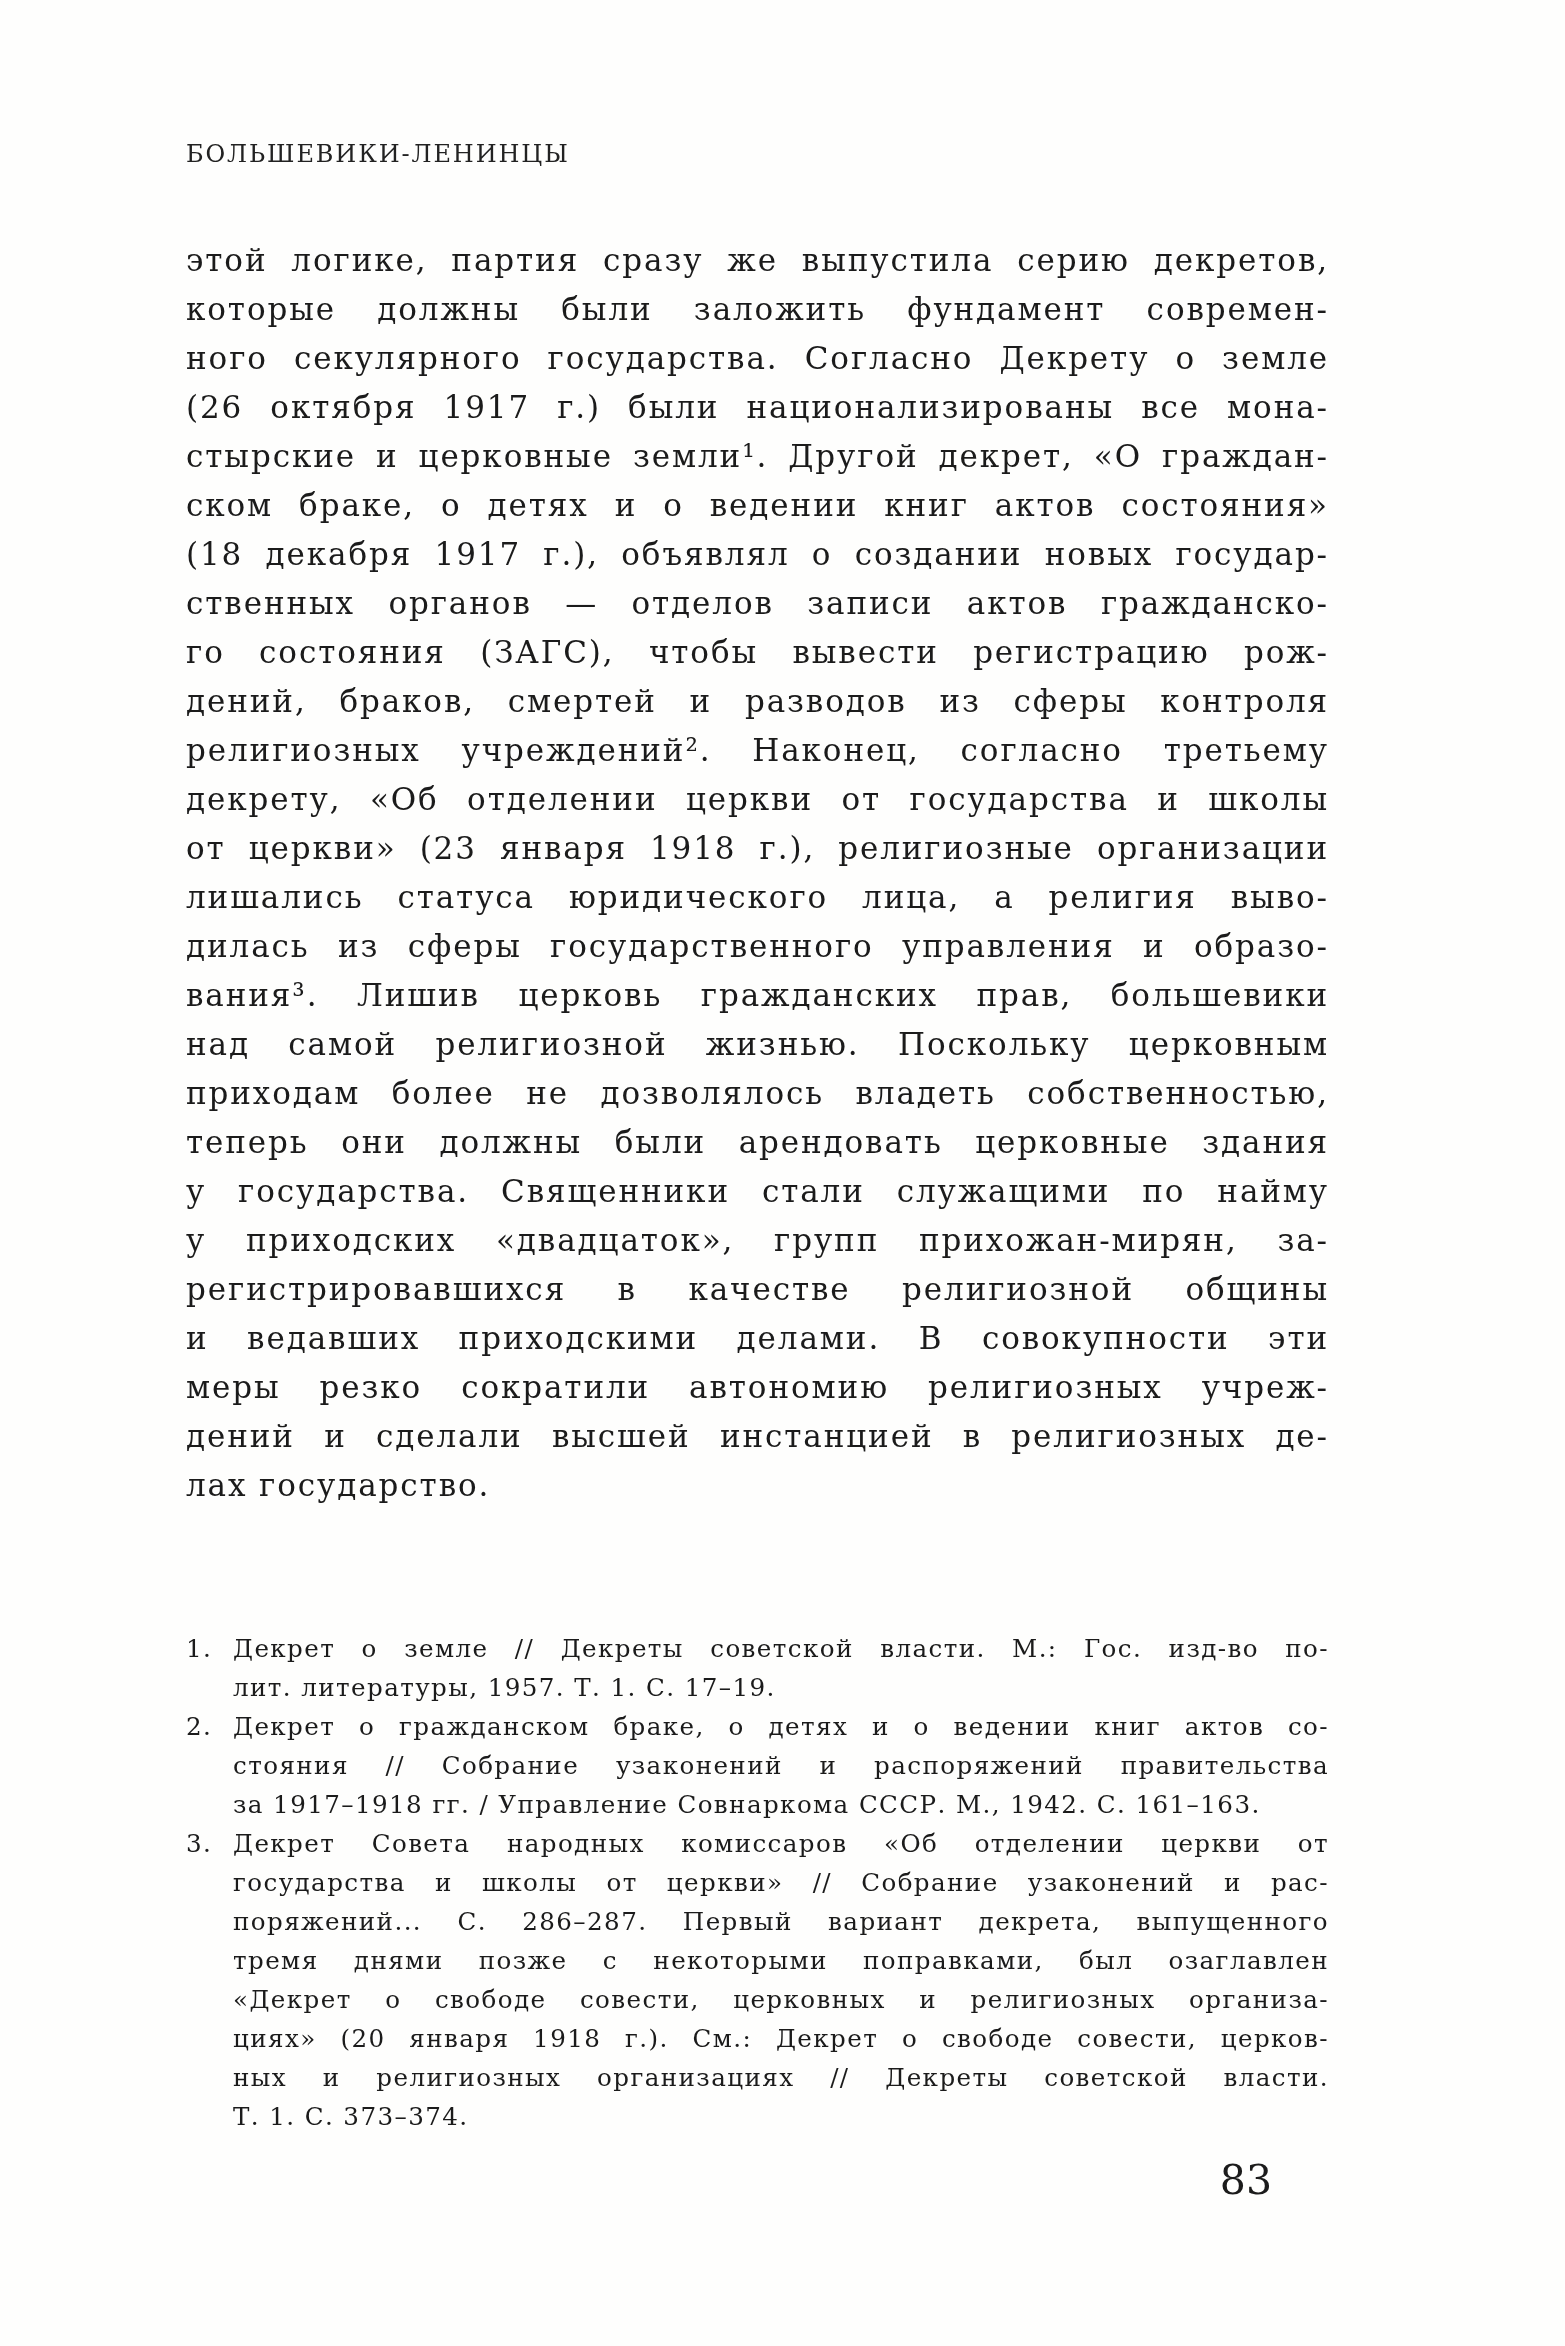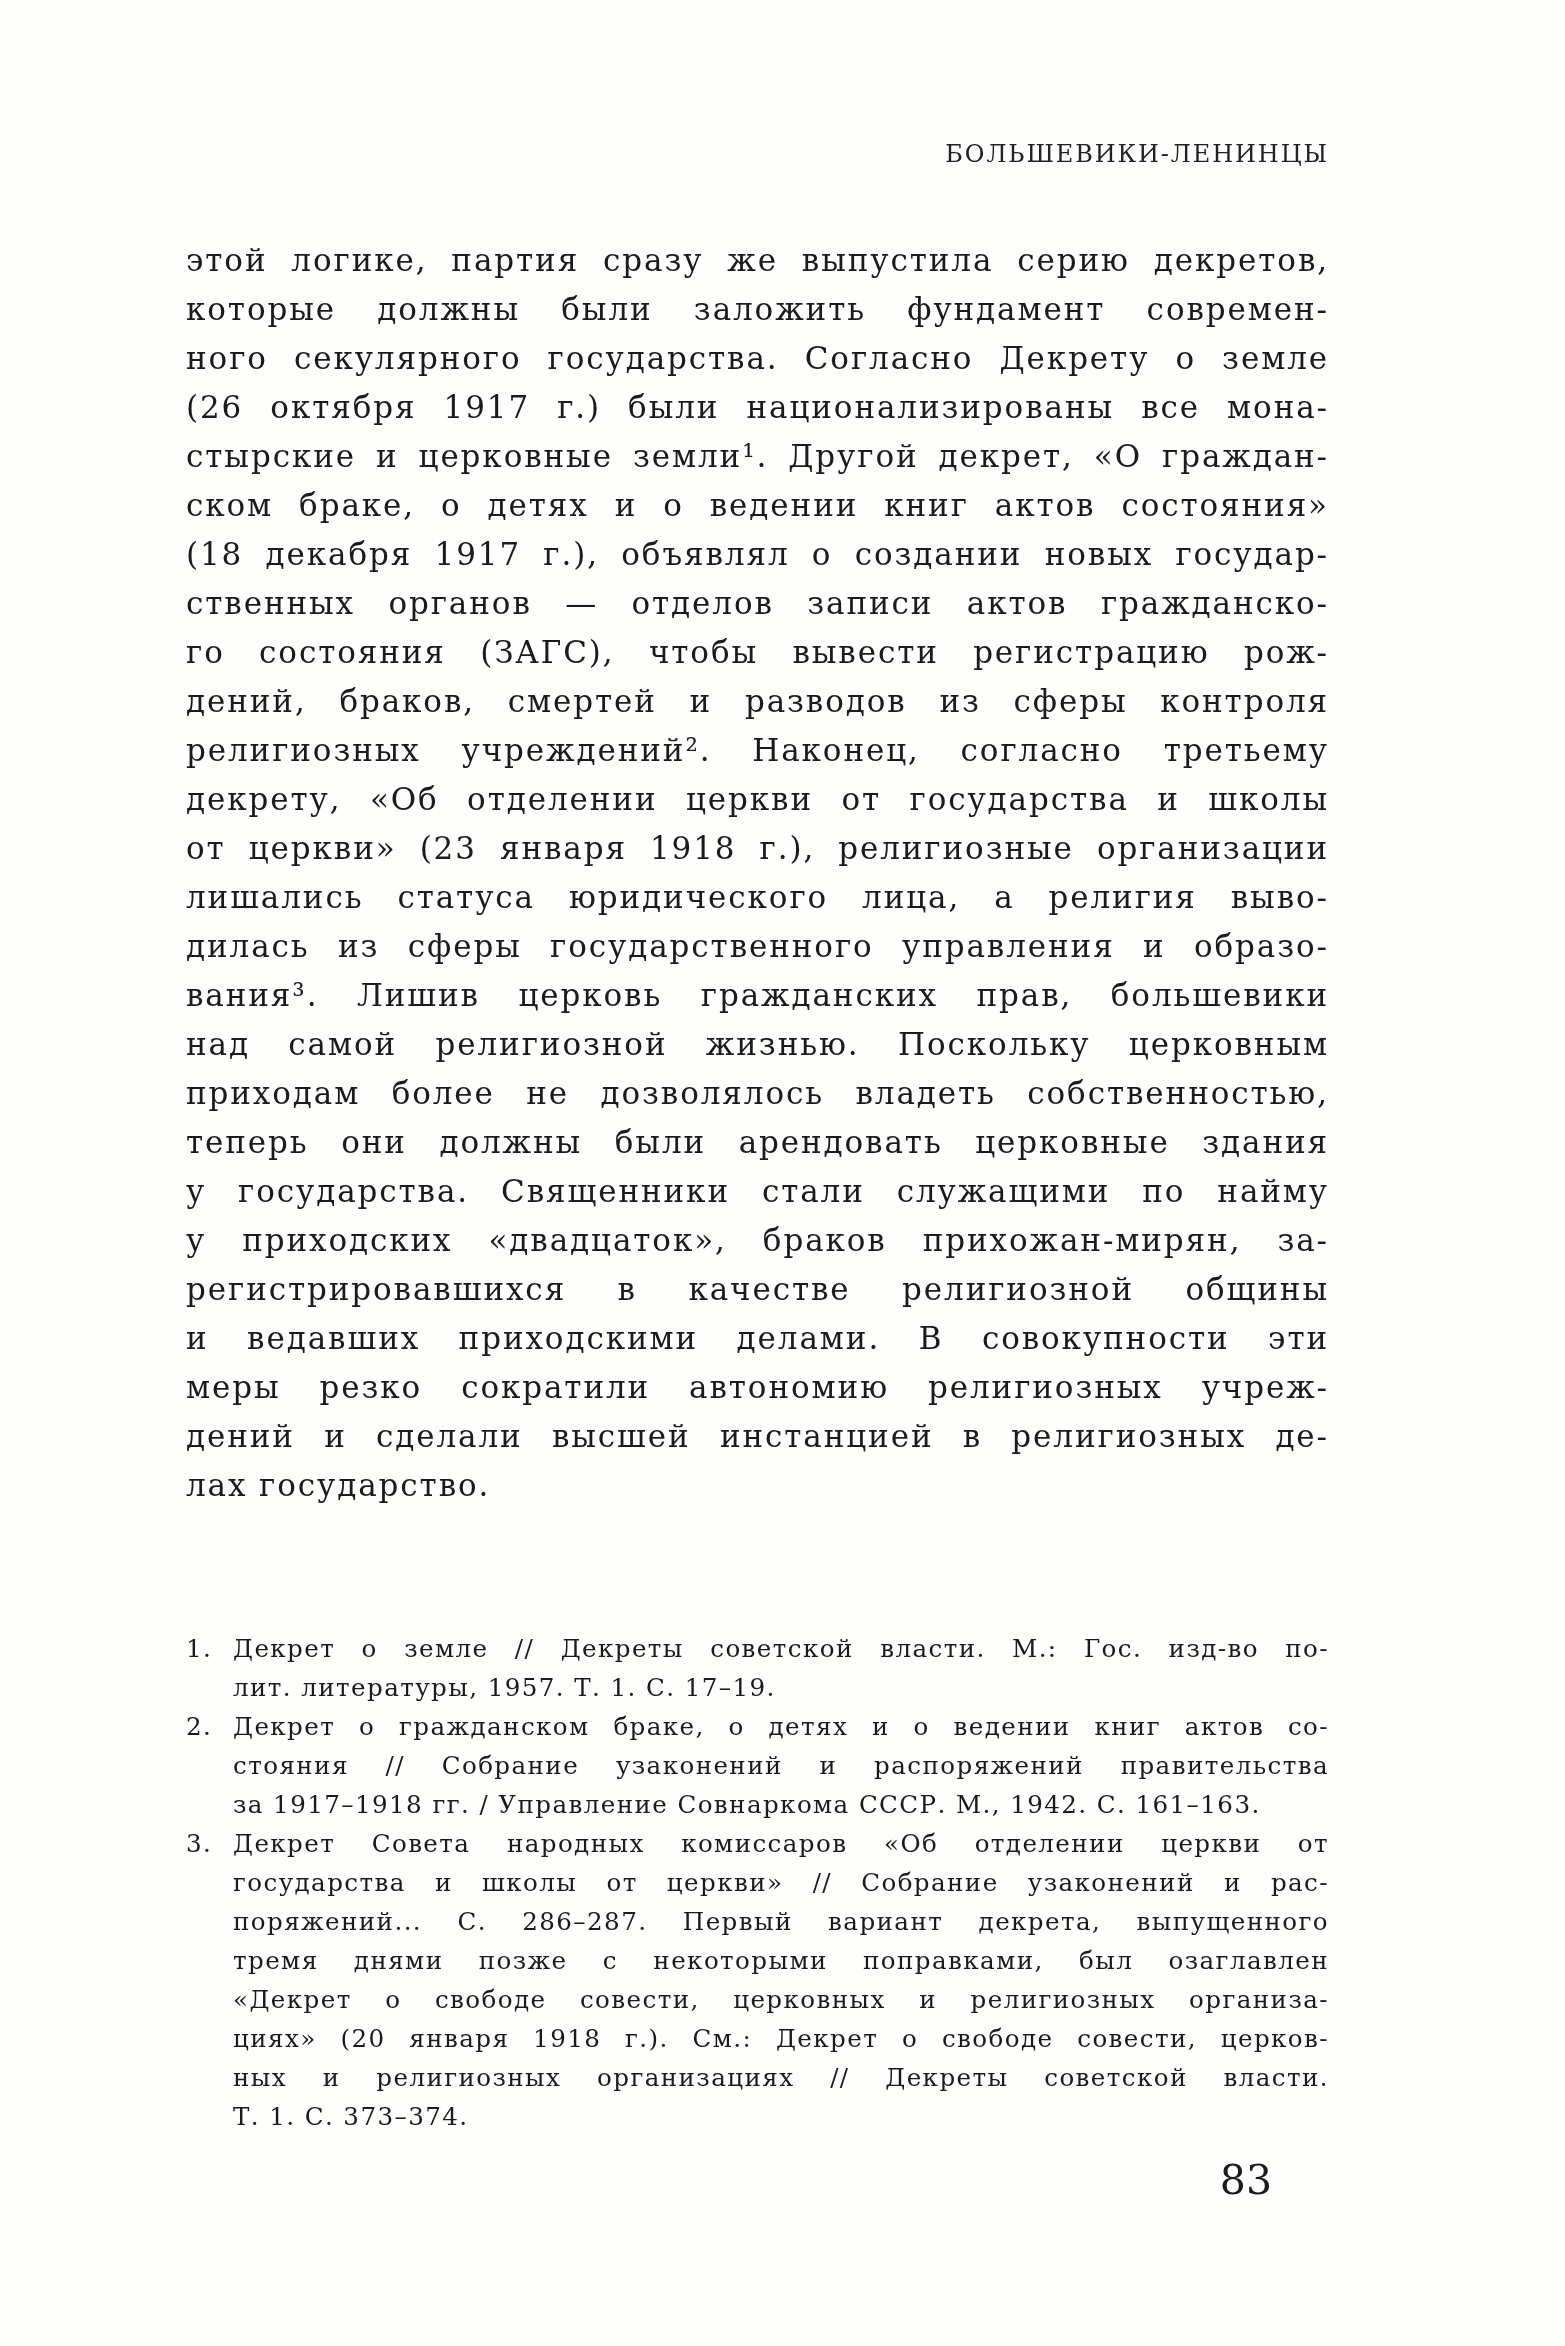--- a/index.html
+++ b/index.html
@@ -10,21 +10,20 @@
     background: #fefefd;
     font-family: "DejaVu Serif", "Liberation Serif", serif;
     color: #1b1b1b;
     overflow: hidden;
   }
   .running-header {
     position: absolute;
     top: 140px;
     left: 186px;
     width: 1143px;
-    text-align: right;
     font-size: 24px;
     letter-spacing: 1.9px;
     color: #222222;
     white-space: nowrap;
   }
   .body-text {
     position: absolute;
     top: 236px;
     left: 186px;
     width: 1143px;
@@ -100,21 +99,21 @@
     <div class="bl">религиозных учреждений². Наконец, согласно третьему</div>
     <div class="bl">декрету, «Об отделении церкви от государства и школы</div>
     <div class="bl">от церкви» (23 января 1918 г.), религиозные организации</div>
     <div class="bl">лишались статуса юридического лица, а религия выво-</div>
     <div class="bl">дилась из сферы государственного управления и образо-</div>
     <div class="bl">вания³. Лишив церковь гражданских прав, большевики</div>
     <div class="bl">над самой религиозной жизнью. Поскольку церковным</div>
     <div class="bl">приходам более не дозволялось владеть собственностью,</div>
     <div class="bl">теперь они должны были арендовать церковные здания</div>
     <div class="bl">у государства. Священники стали служащими по найму</div>
-    <div class="bl">у приходских «двадцаток», браков прихожан-мирян, за-</div>
+    <div class="bl">у приходских «двадцаток», групп прихожан-мирян, за-</div>
     <div class="bl">регистрировавшихся в качестве религиозной общины</div>
     <div class="bl">и ведавших приходскими делами. В совокупности эти</div>
     <div class="bl">меры резко сократили автономию религиозных учреж-</div>
     <div class="bl">дений и сделали высшей инстанцией в религиозных де-</div>
     <div class="bl last">лах государство.</div>
   </div>
 
   <div class="footnotes">
 
     <div class="fn">

